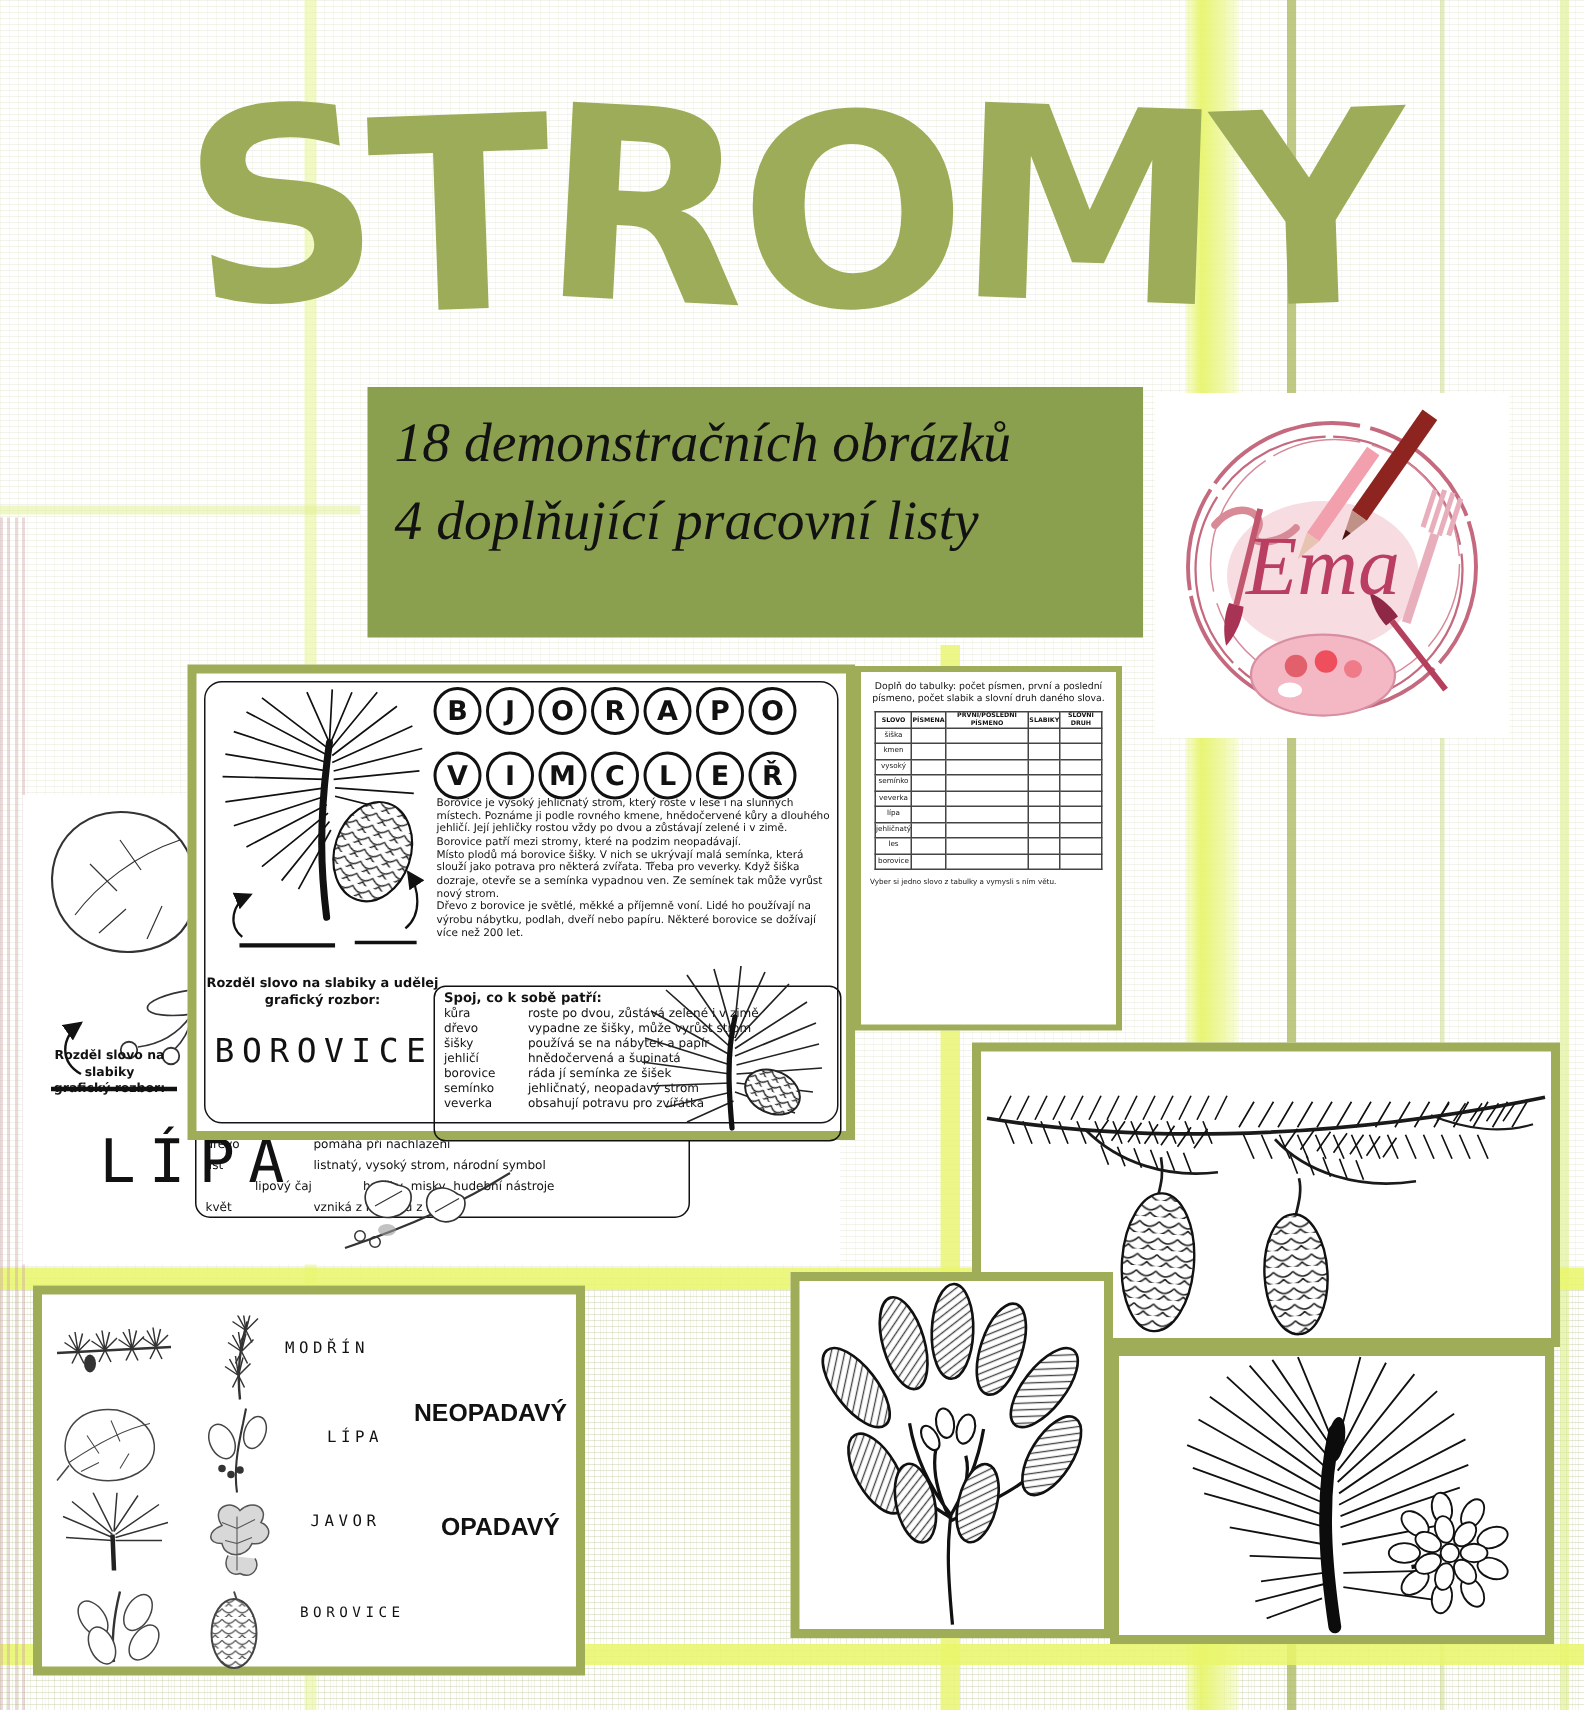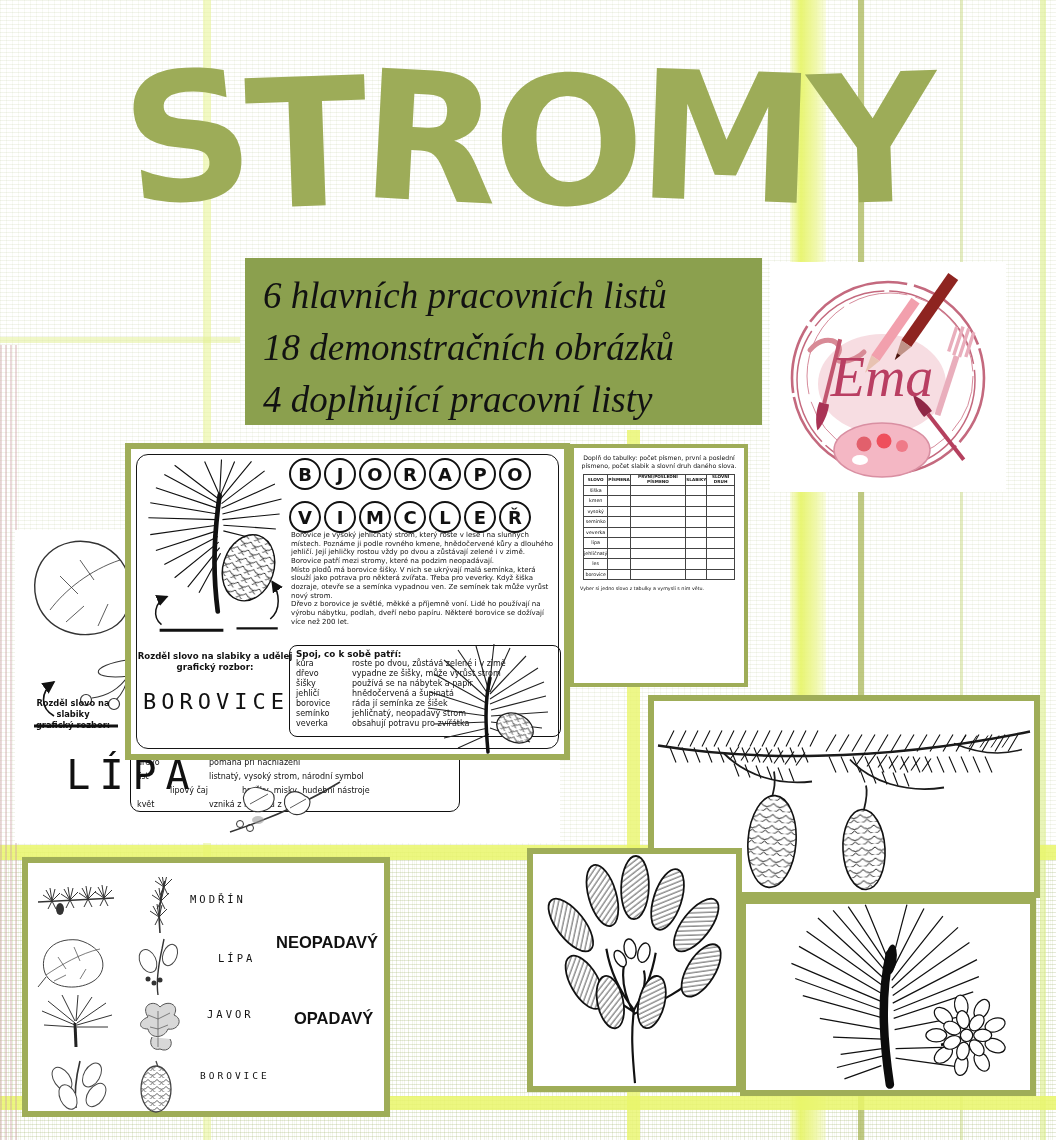--- a/index.html
+++ b/index.html
@@ -69,21 +69,20 @@
   <div class="band" style="left:0;top:845px;width:1056px;height:15px;background:#e9f66a;opacity:.85;"></div>
   <div class="band" style="left:0;top:1096px;width:1056px;height:14px;background:#e9f66a;opacity:.85;"></div>
   <div class="band" style="left:0;top:337px;width:240px;height:6px;background:#e2f090;opacity:.5;"></div>
   <div class="band" style="left:0;top:345px;width:17px;height:795px;background:repeating-linear-gradient(to right, rgba(205,160,165,.4) 0 2px, rgba(255,255,255,0) 2px 5px);"></div>
 
   <div class="title">
     <span>S</span><span>T</span><span>R</span><span>O</span><span>M</span><span>Y</span>
   </div>
 
   <div class="info-box">
-    <div>6 hlavních pracovních listů</div>
     <div>18 demonstračních obrázků</div>
     <div>4 doplňující pracovní listy</div>
   </div>
 
   <div class="logo-card">
     <svg width="236" height="230" viewBox="0 0 236 230">
       <ellipse cx="112" cy="122" rx="64" ry="50" fill="#f7dde2"></ellipse>
       <circle cx="118" cy="116" r="96" fill="none" stroke="#c4697e" stroke-width="2.6" stroke-dasharray="70 5 110 7 90 4"></circle>
       <circle cx="116" cy="118" r="89" fill="none" stroke="#c4697e" stroke-width="1.5" stroke-dasharray="120 6 80 5"></circle>
       <circle cx="120" cy="114" r="83" fill="none" stroke="#d68b9b" stroke-width="1" stroke-dasharray="60 8 100 6"></circle>
@@ -296,21 +295,21 @@
         <div class="letter-circle">E</div>
         <div class="letter-circle">Ř</div>
       </div>
 
       <div class="paras" style="left:154px;top:76px;width:266px;">
         <p>Borovice je vysoký jehličnatý strom, který roste v lese i na slunných místech. Poznáme ji podle rovného kmene, hnědočervené kůry a dlouhého jehličí. Její jehličky rostou vždy po dvou a zůstávají zelené i v zimě. Borovice patří mezi stromy, které na podzim neopadávají.</p>
         <p>Místo plodů má borovice šišky. V nich se ukrývají malá semínka, která slouží jako potrava pro některá zvířata. Třeba pro veverky. Když šiška dozraje, otevře se a semínka vypadnou ven. Ze semínek tak může vyrůst nový strom.</p>
         <p>Dřevo z borovice je světlé, měkké a příjemně voní. Lidé ho používají na výrobu nábytku, podlah, dveří nebo papíru. Některé borovice se dožívají více než 200 let.</p>
       </div>
 
-      <div class="matchbox" style="left:152px;top:190px;width:272px;height:92px;">
+      <div class="matchbox" style="left:152px;top:202px;width:272px;height:104px;">
         <div class="mtitle">Spoj, co k sobě patří:</div>
         <div class="mrow"><span class="ml">kůra</span><span class="mr">roste po dvou, zůstává zelené i v zimě</span></div>
         <div class="mrow"><span class="ml">dřevo</span><span class="mr">vypadne ze šišky, může vyrůst strom</span></div>
         <div class="mrow"><span class="ml">šišky</span><span class="mr">používá se na nábytek a papír</span></div>
         <div class="mrow"><span class="ml">jehličí</span><span class="mr">hnědočervená a šupinatá</span></div>
         <div class="mrow"><span class="ml">borovice</span><span class="mr">ráda jí semínka ze šišek</span></div>
         <div class="mrow"><span class="ml">semínko</span><span class="mr">jehličnatý, neopadavý strom</span></div>
         <div class="mrow"><span class="ml">veverka</span><span class="mr">obsahují potravu pro zvířátka</span></div>
       </div>
 

